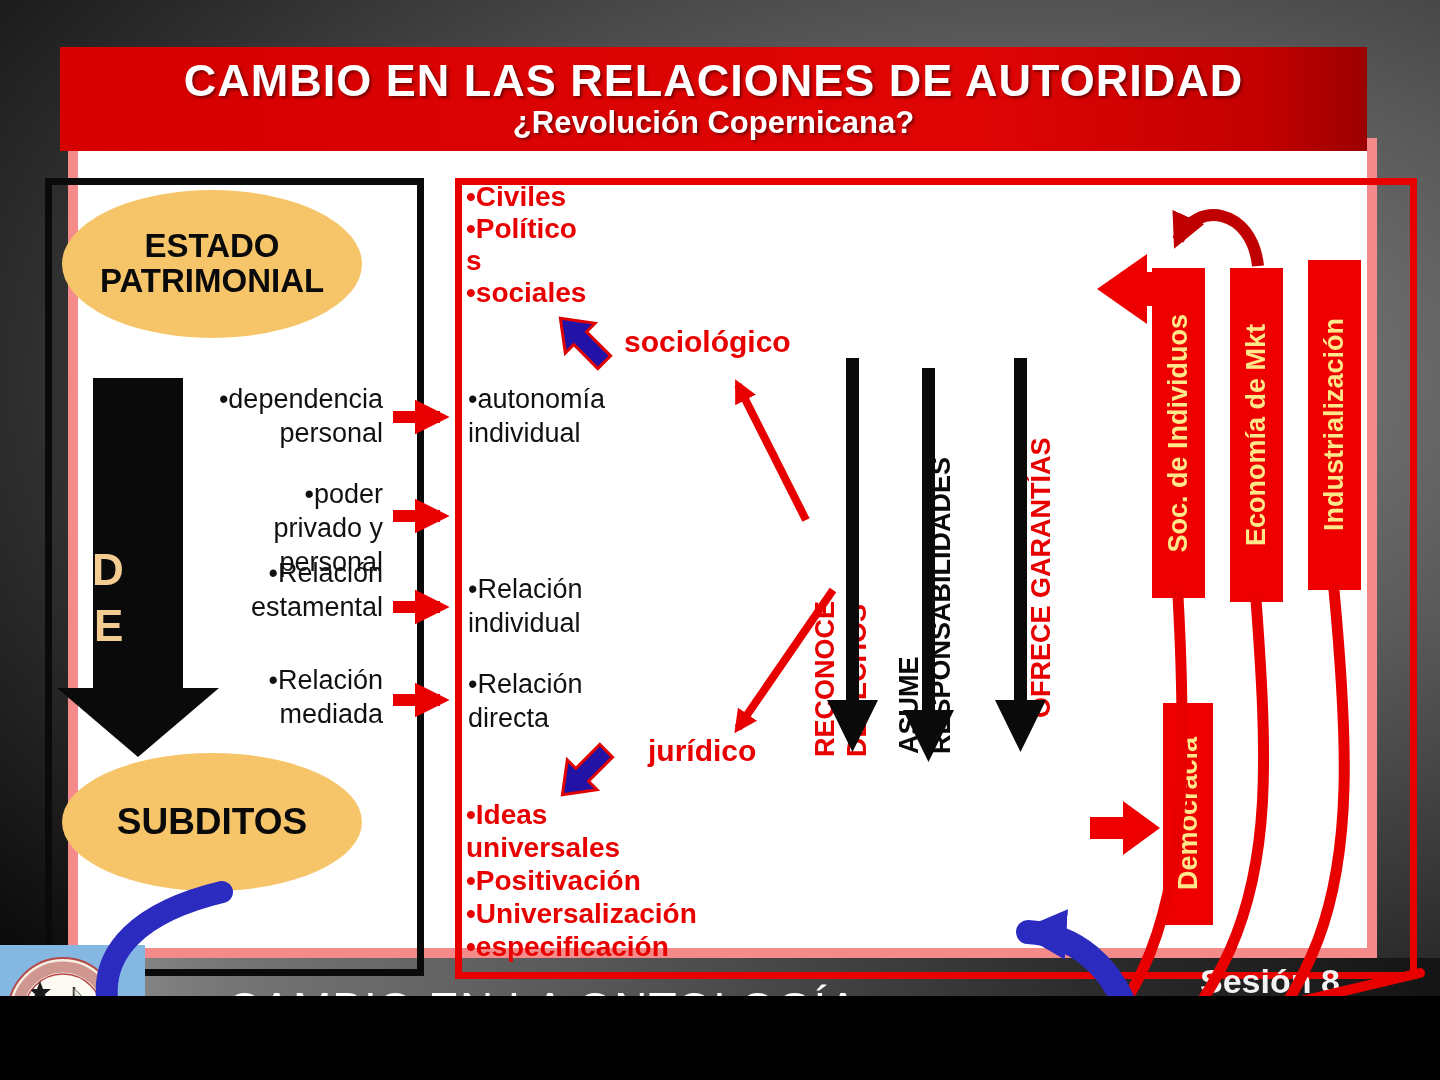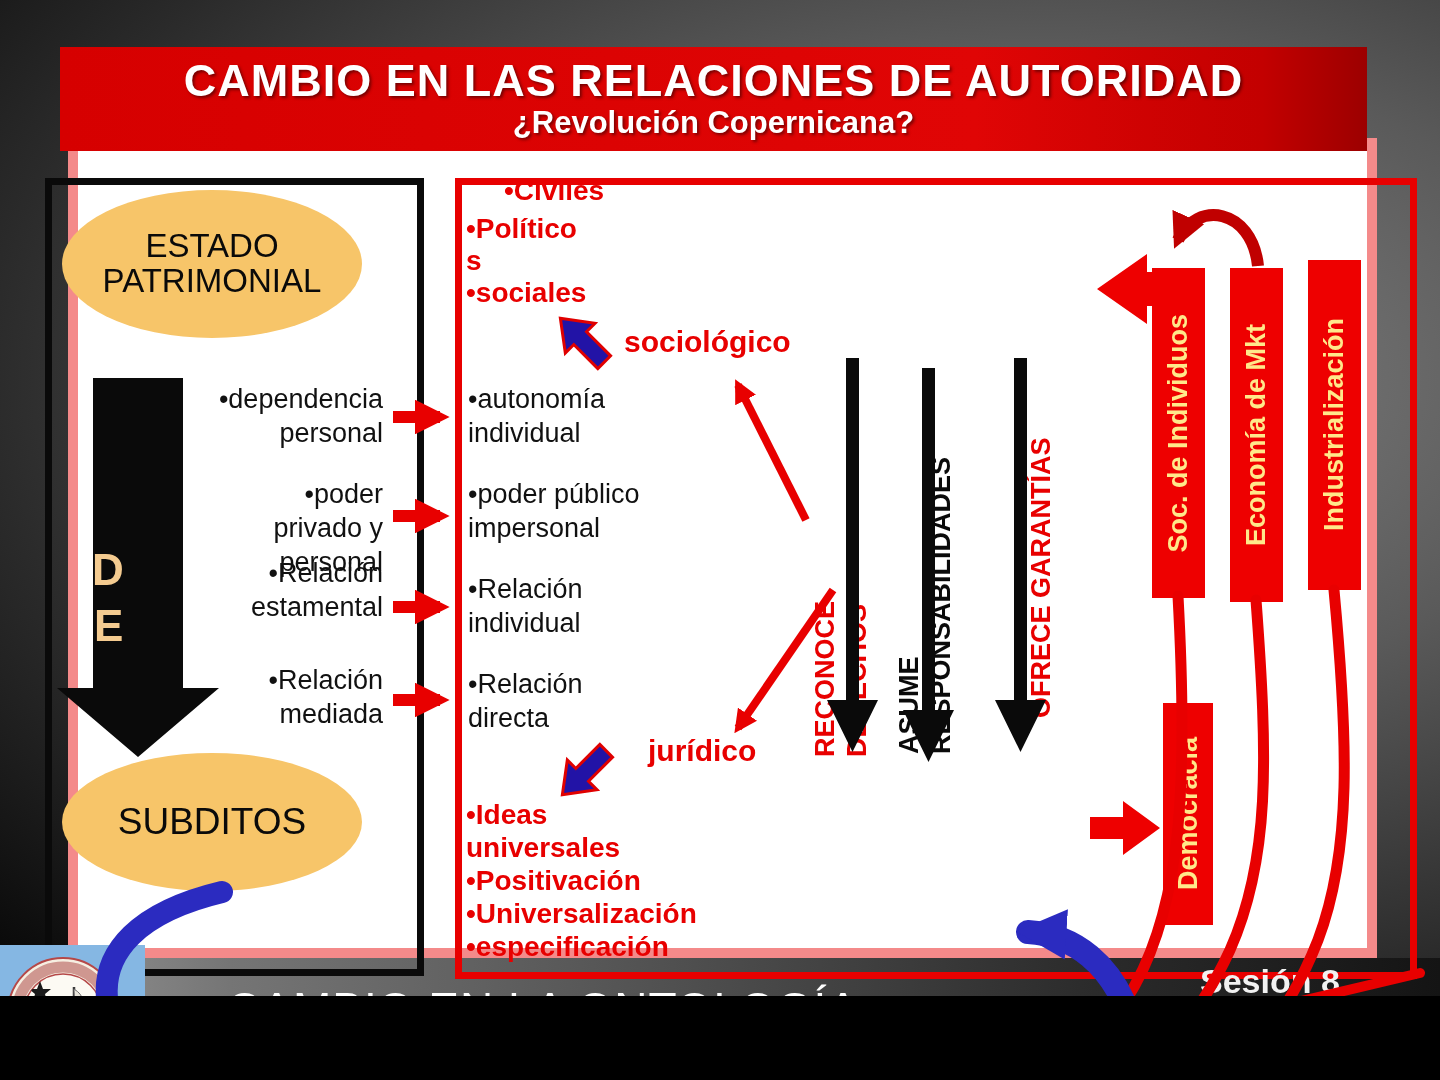--- a/index.html
+++ b/index.html
@@ -21,40 +21,40 @@
     display:flex;flex-direction:column;align-items:center;justify-content:center;color:#fff;text-align:center;}
   #title-line{font-size:45px;font-weight:bold;letter-spacing:1px;line-height:1.05;text-shadow:2px 2px 3px rgba(0,0,0,.45);}
   #subtitle-line{font-size:31px;font-weight:bold;text-shadow:2px 2px 3px rgba(0,0,0,.45);}
 
   
   #left-box{left:45px;top:178px;width:365px;height:784px;border:7px solid #0a0a0a;z-index:4;background:transparent;}
   #right-box{left:455px;top:178px;width:948px;height:787px;border:7px solid #e80000;z-index:4;background:transparent;}
 
   
   .ellipse{border-radius:50%;background:#f7c569;display:flex;align-items:center;justify-content:center;
-           text-align:center;font-weight:normal;color:#0a0a0a;z-index:6;line-height:1.06;}
+           text-align:center;font-weight:bold;color:#0a0a0a;z-index:6;line-height:1.06;}
   #e-patrimonial{left:62px;top:190px;width:300px;height:148px;font-size:33px;}
   #e-subditos{left:62px;top:753px;width:300px;height:138px;font-size:37px;}
   #e-nacional{left:775px;top:192px;width:294px;height:140px;font-size:33px;}
   #e-ciudadanos{left:768px;top:748px;width:300px;height:142px;font-size:35px;}
 
   
   .lb{left:155px;width:228px;text-align:right;color:#111;font-size:27px;line-height:34px;
       white-space:pre-line;z-index:7;}
   #lb1{top:382px;} #lb2{top:477px;} #lb3{top:556px;} #lb4{top:663px;}
 
   
   .cb{left:468px;width:270px;text-align:left;color:#111;font-size:27px;line-height:34px;
       white-space:pre-line;z-index:7;}
   #cb1{top:382px;} #cb2{top:477px;} #cb3{top:572px;} #cb4{top:667px;}
 
   
   .rb{left:466px;width:300px;color:#e80000;font-weight:bold;font-size:28px;line-height:32px;
       white-space:pre-line;z-index:7;}
-  #rb1{top:175px;margin-left:38px;} #rb2{top:213px;} #rb3{top:277px;}
+  #rb1{top:181px;} #rb2{top:213px;} #rb3{top:277px;}
   .ib{left:466px;width:320px;color:#e80000;font-weight:bold;font-size:28px;line-height:33px;
       white-space:pre-line;z-index:7;}
   #ib1{top:798px;} #ib2{top:864px;} #ib3{top:897px;} #ib4{top:930px;}
 
   #lbl-sociologico{left:624px;top:325px;font-size:30px;font-weight:bold;color:#e80000;z-index:7;}
   #lbl-juridico{left:648px;top:734px;font-size:30px;font-weight:bold;color:#e80000;z-index:7;}
 
   
   .vlabel{writing-mode:vertical-rl;transform:rotate(180deg);white-space:pre-line;
           font-weight:bold;font-size:27px;line-height:1.18;z-index:7;}
@@ -114,22 +114,20 @@
   <div class="abs lb" id="lb2">•poder
 privado y
 personal</div>
   <div class="abs lb" id="lb3">•Relación
 estamental</div>
   <div class="abs lb" id="lb4">•Relación
 mediada</div>
 
   <div class="abs cb" id="cb1">•autonomía
 individual</div>
-  <div class="abs cb" id="cb2">•poder público
-impersonal</div>
   <div class="abs cb" id="cb3">•Relación
 individual</div>
   <div class="abs cb" id="cb4">•Relación
 directa</div>
 
   <div class="abs rb" id="rb1">•Civiles</div>
   <div class="abs rb" id="rb2">•Político
 s</div>
   <div class="abs rb" id="rb3">•sociales</div>
 

